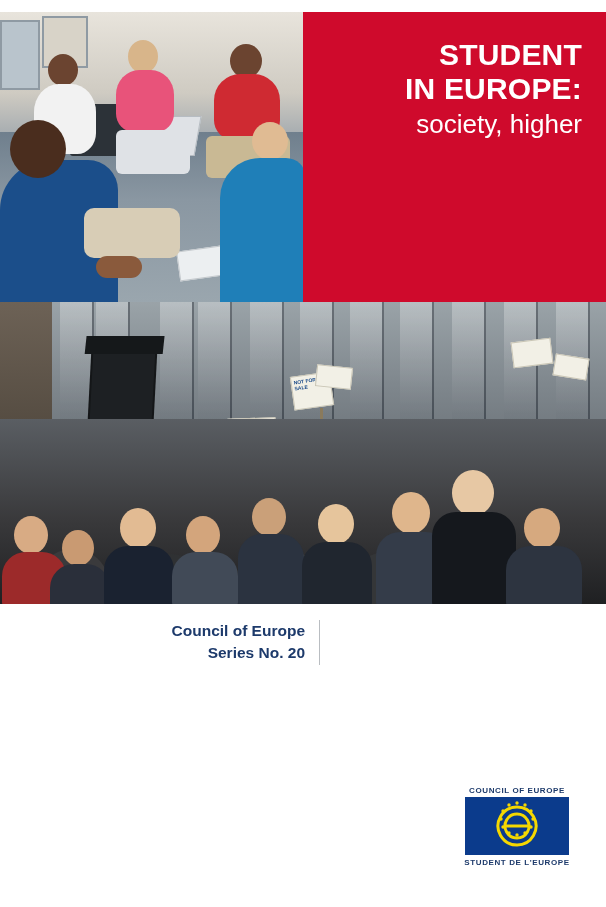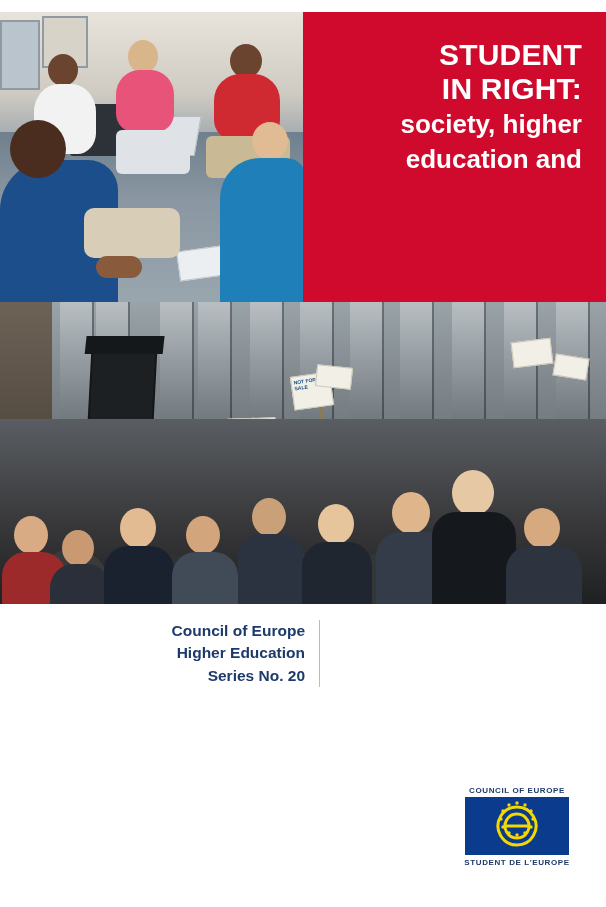--- a/index.html
+++ b/index.html
@@ -69,21 +69,21 @@
     flex-direction: column;
     justify-content: flex-start;
   }
   .title-main {
     font-weight: bold;
     font-size: 30px;
     line-height: 1.12;
     letter-spacing: 0.2px;
   }
   .title-sub {
-    font-weight: bold;
+    font-weight: normal;
     font-size: 26px;
     line-height: 1.2;
     margin-top: 4px;
   }
 
   
   .photo-protest {
     position: absolute;
     left: 0; top: 302px;
     width: 606px; height: 302px;
@@ -219,23 +219,22 @@
 
       <div class="pd-person" style="left:0;top:148px;width:118px;height:142px;background:#1b4e8a;border-radius:50px 30px 0 0;"></div>
       <div class="pd-head" style="left:10px;top:108px;width:56px;height:58px;background:#4a2d1e;"></div>
 
       <div class="pd-person" style="left:84px;top:196px;width:96px;height:50px;background:#d8cdb6;border-radius:10px;"></div>
       <div class="pd-person" style="left:96px;top:244px;width:46px;height:22px;background:#8a5a3c;border-radius:12px;"></div>
     </div>
 
     <div class="title-block">
       <div class="title-main">STUDENT</div>
-      <div class="title-main">IN RIGHT:</div>
+      <div class="title-main">IN EUROPE:</div>
       <div class="title-sub">society, higher</div>
-      <div class="title-sub">education and</div>
     </div>
   </div>
 
   <div class="photo-protest">
     <div class="pp-sky"></div>
     <div class="pp-glass" style="left:60px;"></div>
     <div class="pp-glass" style="left:96px;"></div>
     <div class="pp-glass" style="left:160px;"></div>
     <div class="pp-glass" style="left:198px;"></div>
     <div class="pp-glass" style="left:250px;"></div>
@@ -296,21 +295,20 @@
 
     <div class="pp-head" style="left:452px;top:168px;width:42px;height:46px;background:#e7c8a4;"></div>
     <div class="pp-body" style="left:432px;top:210px;width:84px;height:96px;background:#15181d;"></div>
 
     <div class="pp-head" style="left:524px;top:206px;width:36px;height:40px;background:#d6a97f;"></div>
     <div class="pp-body" style="left:506px;top:244px;width:76px;height:62px;background:#2d3440;"></div>
   </div>
 
   <div class="series-block">
     <div class="series-line">Council of Europe</div>
-    <div class="series-line">Higher Education</div>
     <div class="series-line">Series No. 20</div>
   </div>
 
   <div class="logo-wrap">
     <div class="logo-text-top">COUNCIL OF EUROPE</div>
     <div class="logo-flag">
       <svg width="104" height="58" viewBox="0 0 104 58" aria-hidden="true">
         <rect x="0" y="0" width="104" height="58" fill="#0b3b8c"></rect>
         <g fill="none" stroke="#f5d800" stroke-width="3">
           <path d="M52 10 a19 19 0 1 0 0.01 0"></path>

